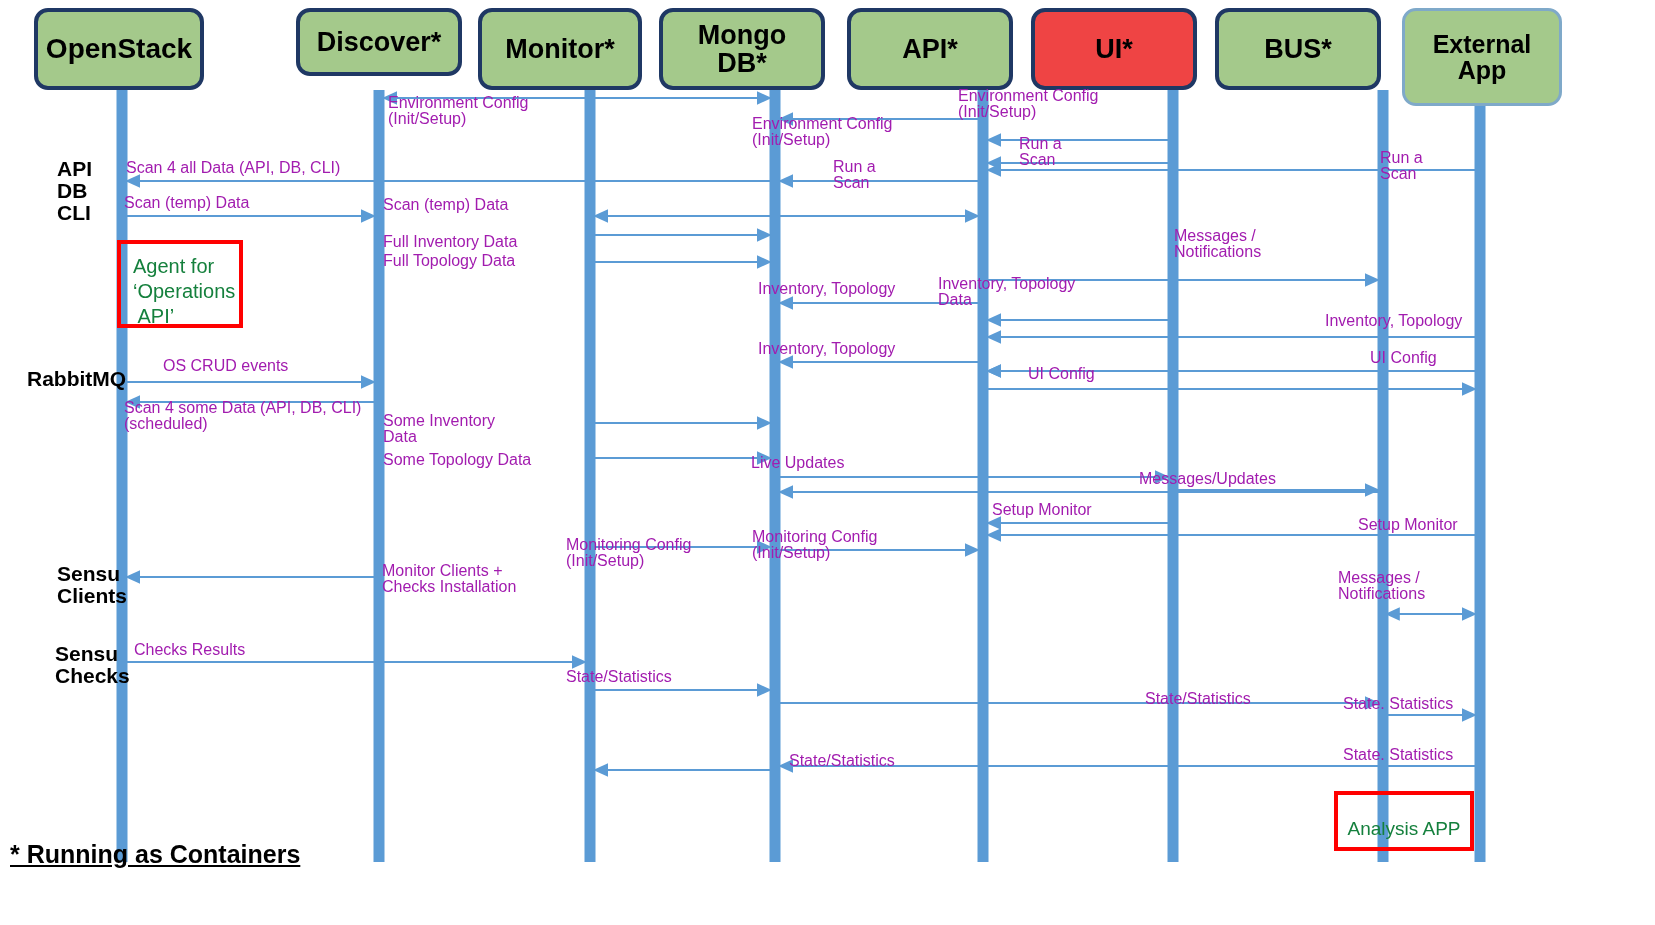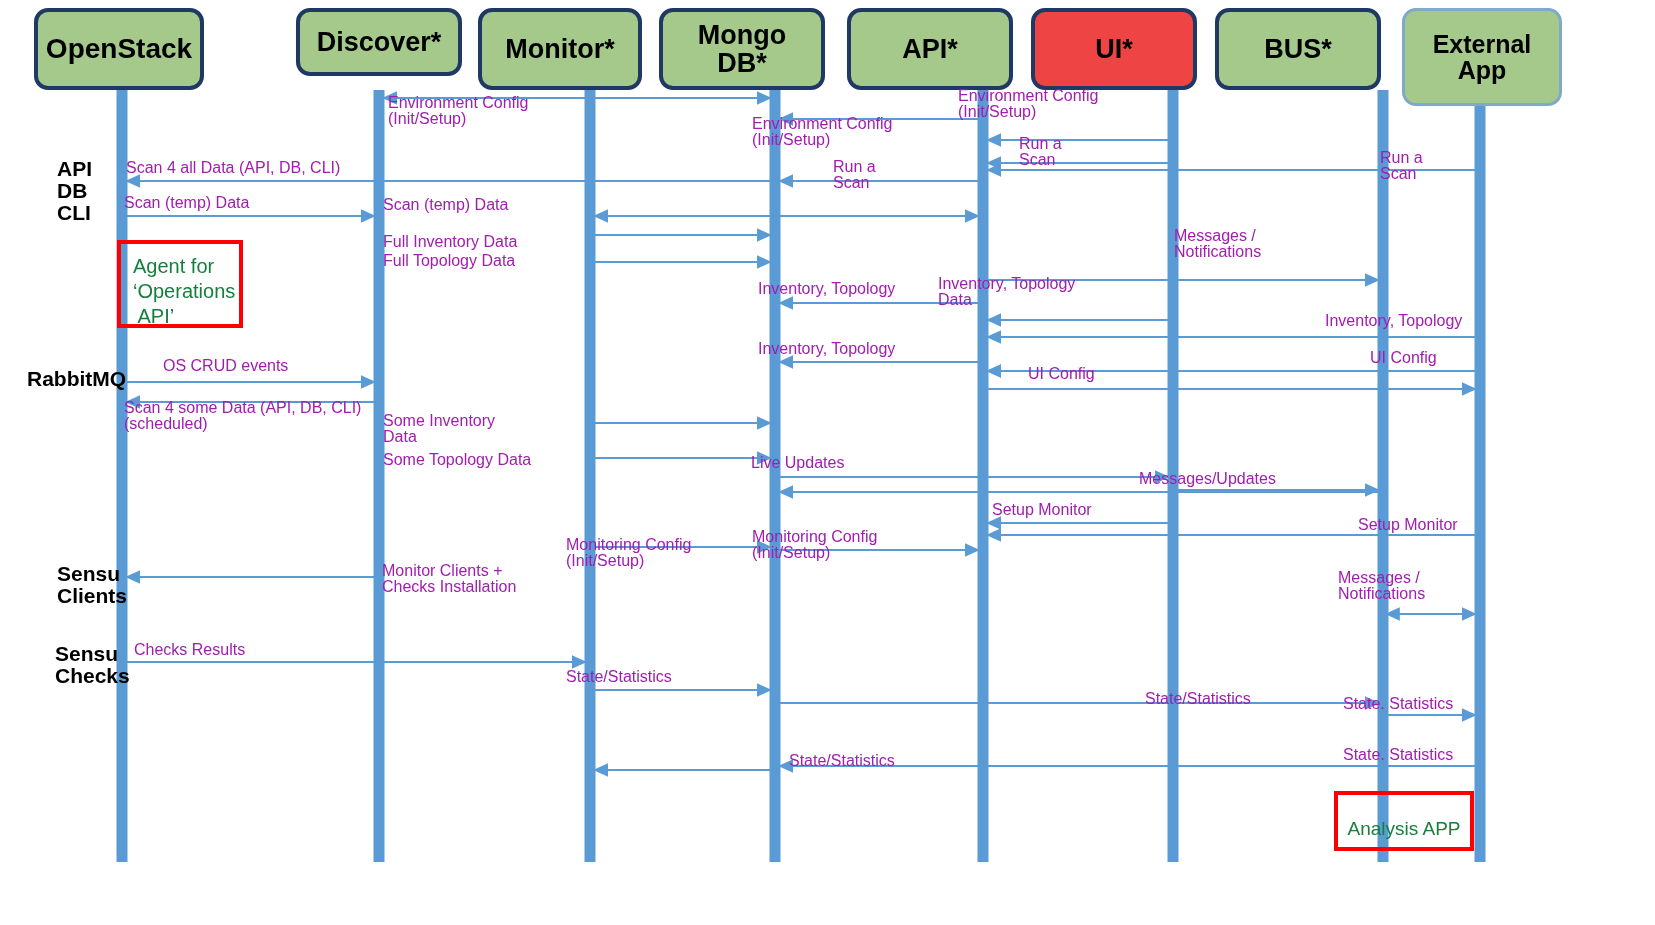--- a/index.html
+++ b/index.html
@@ -186,13 +186,14 @@
     </div>
   <div id="callouts-layer">
       <div class="callout agent" style="left: 117px; top: 240px; width: 126px; height: 88px; border-color: rgb(255, 0, 0);"><span style="white-space: pre;">Agent for
 ‘Operations
  API’</span></div>
       <div class="callout analysis" style="left: 1334px; top: 791px; width: 140px; height: 60px; border-color: rgb(255, 0, 0);">
         <span style="white-space: pre;">Analysis APP</span>
       </div>
     </div>
 
+  <div class="footnote" style="left:10px;top:840px;">* Running as Containers</div>
 </div>
 
 </body></html>

